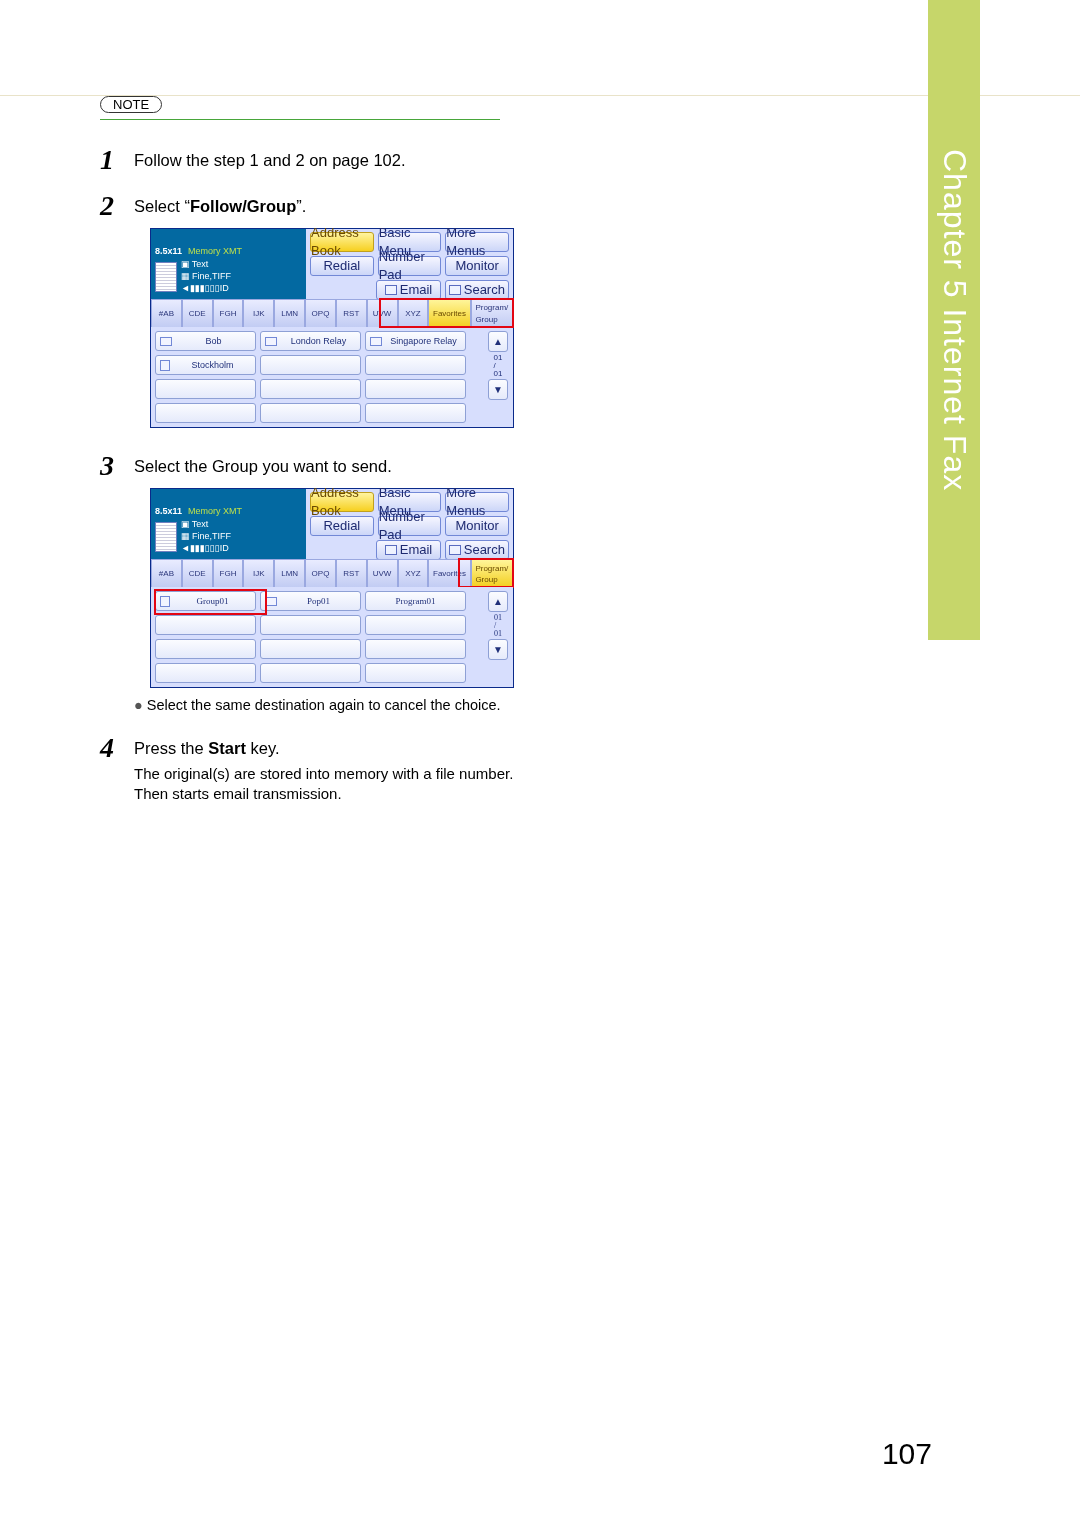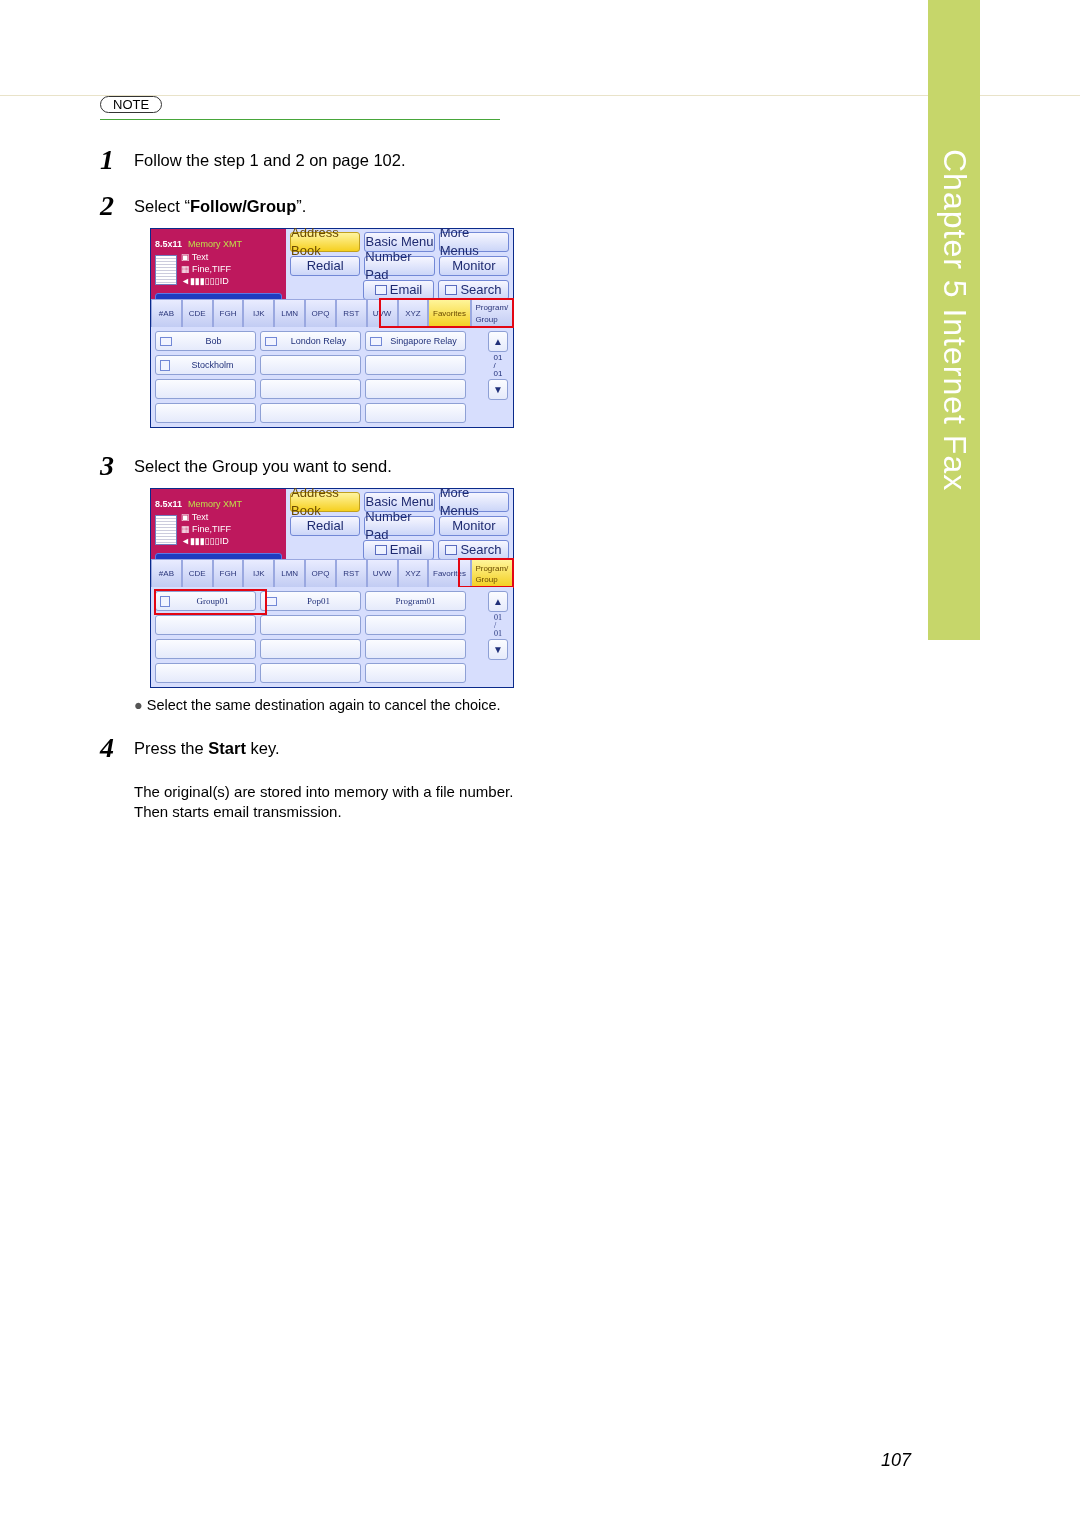--- a/index.html
+++ b/index.html
@@ -132,24 +132,24 @@
     border: 1px solid #0a2a8a;
     font-family: "MS Sans Serif", Tahoma, sans-serif;
     font-size: 10px;
     color: #213;
   }
   .fax-top {
     display: flex;
     height: 70px;
   }
   .fax-topleft {
-    width: 135px;
-    background: #be185d;
+    width: 155px;
+    background: #0369a1;
     color: #fff;
-    padding: 9px 4px;
+    padding: 16px 4px;
     font-size: 9px;
   }
   .fax-topleft .row { display: flex; align-items: center; }
   .fax-topleft .sz { color: #fff; font-weight: bold; margin-right: 6px; }
   .fax-topleft .memxmt { color: #bfe04a; }
   .doc-icon {
     width: 22px; height: 30px;
     background: repeating-linear-gradient(#fff,#fff 2px,#ccd 2px,#ccd 3px);
     border: 1px solid #7080c0;
     display: inline-block;
@@ -292,24 +292,23 @@
     content: "";
     position: absolute;
     top: 2px; left: 3px;
     width: 109px; height: 22px;
     border: 2px solid #e30613;
     pointer-events: none;
   }
   
   .pagenum {
     position: absolute;
-    right: 69px;
+    right: 48px;
     bottom: -16px;
-    font-size: 18px;
-    font-style: italic;
+    font-size: 30px;
   }
 </style>
 </head>
 <body>
 
 <div class="page">
   <div class="side-tab">
     <span>Chapter 5    Internet Fax</span>
   </div>
 
@@ -522,21 +521,21 @@
           <div class="sub-note">
             <span class="dot">●</span><span>Select the same destination again to cancel the choice.</span>
           </div>
         </div>
       </div>
 
       <div class="step">
         <div class="step-num">4</div>
         <div class="step-body">
           <span>Press the </span><b>Start</b><span> key.</span>
-          <div class="sub-note" style="font-size:15px; margin-top:22px;">The original(s) are stored into memory with a file number. Then starts email transmission.</div>
+          <div class="sub-note" style="font-size:15px; margin-top:4px;">The original(s) are stored into memory with a file number. Then starts email transmission.</div>
         </div>
       </div>
 
     </div>
   </div>
 
   <div class="pagenum">107</div>
 </div>
 
 </body></html>

